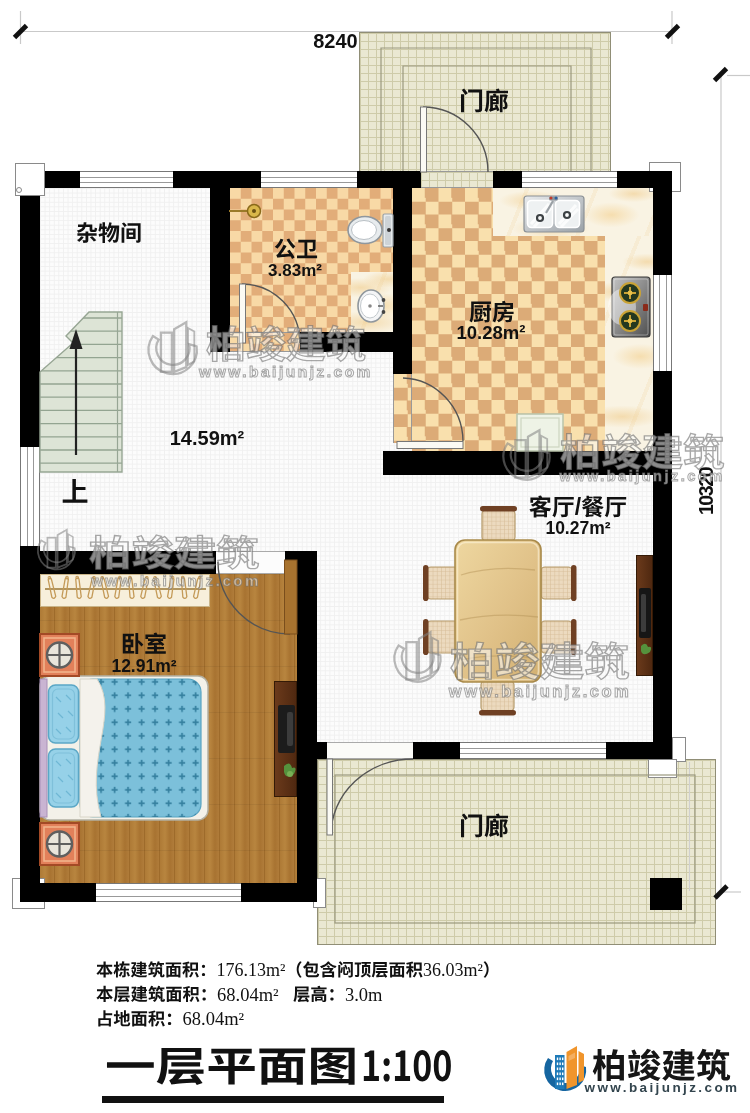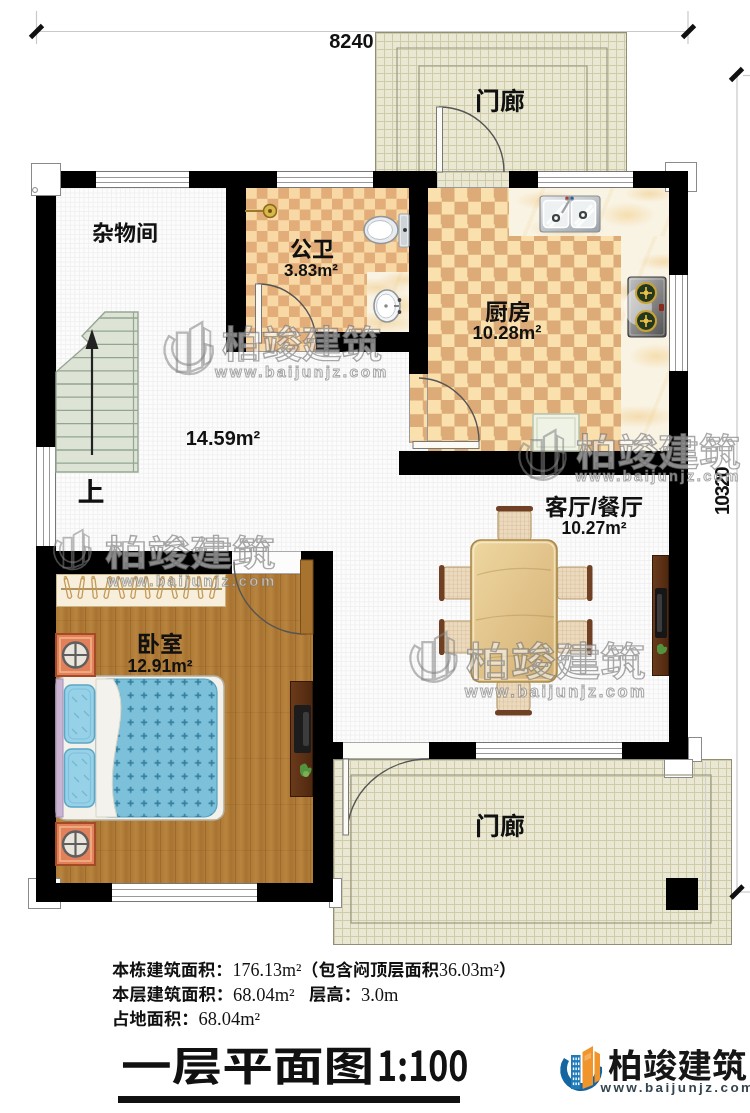--- a/index.html
+++ b/index.html
@@ -1,16 +1,16 @@
 <!DOCTYPE html>
 <html><head><meta charset="utf-8"><title>floor plan</title>
 <style>
 *{margin:0;padding:0;box-sizing:border-box}
 html,body{width:750px;height:1113px;background:#fff;font-family:"Liberation Sans",sans-serif;position:relative;overflow:hidden}
-#page{position:absolute;left:16px;top:0;width:626px;height:1113px;background:#fff}
+#page{position:absolute;left:0;top:0;width:626px;height:1113px;background:#fff}
 .abs{position:absolute}
 .porch{background-color:#eae8d2;background-image:
  linear-gradient(#cecba9 1px,transparent 1px),
  linear-gradient(90deg,#cecba9 1px,transparent 1px);
  background-size:8px 8px;border:1.5px solid #908e76}
 .grid{background-color:#fcfcfc;background-image:
  linear-gradient(#f0f0f0 1px,transparent 1px),
  linear-gradient(90deg,#f0f0f0 1px,transparent 1px);
  background-size:4.6px 4.6px}
 .checkb{background-image:repeating-conic-gradient(#e2ad79 0 25%,#f8d9a6 0 50%);background-size:21.5px 21.5px}

